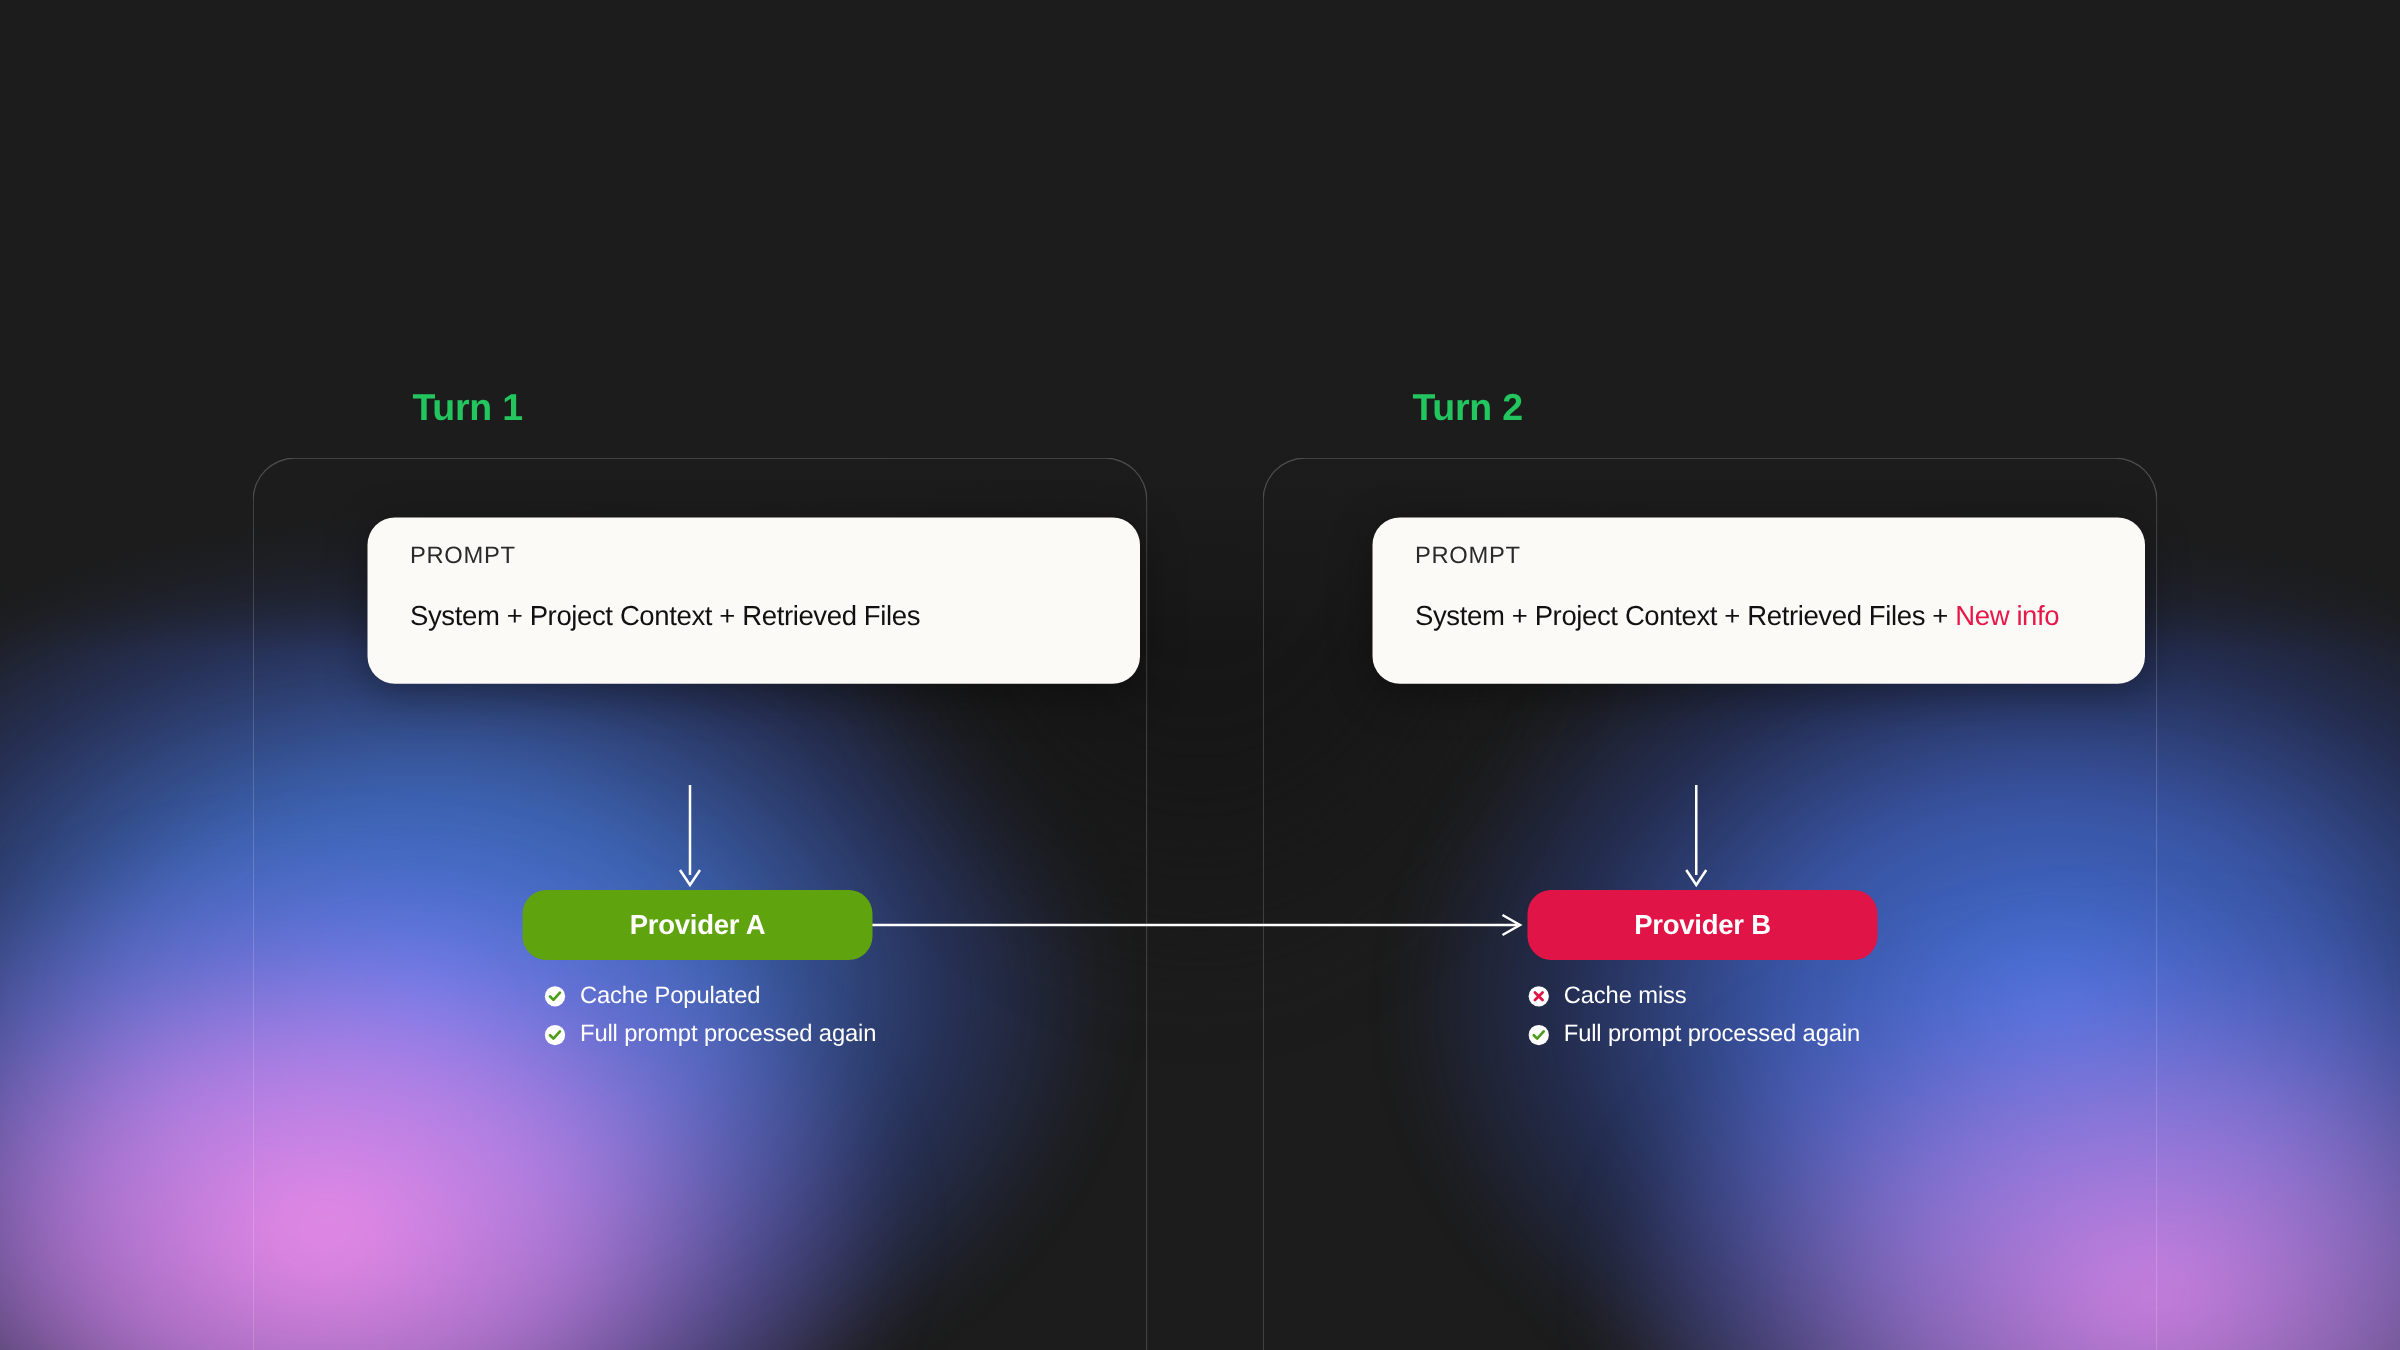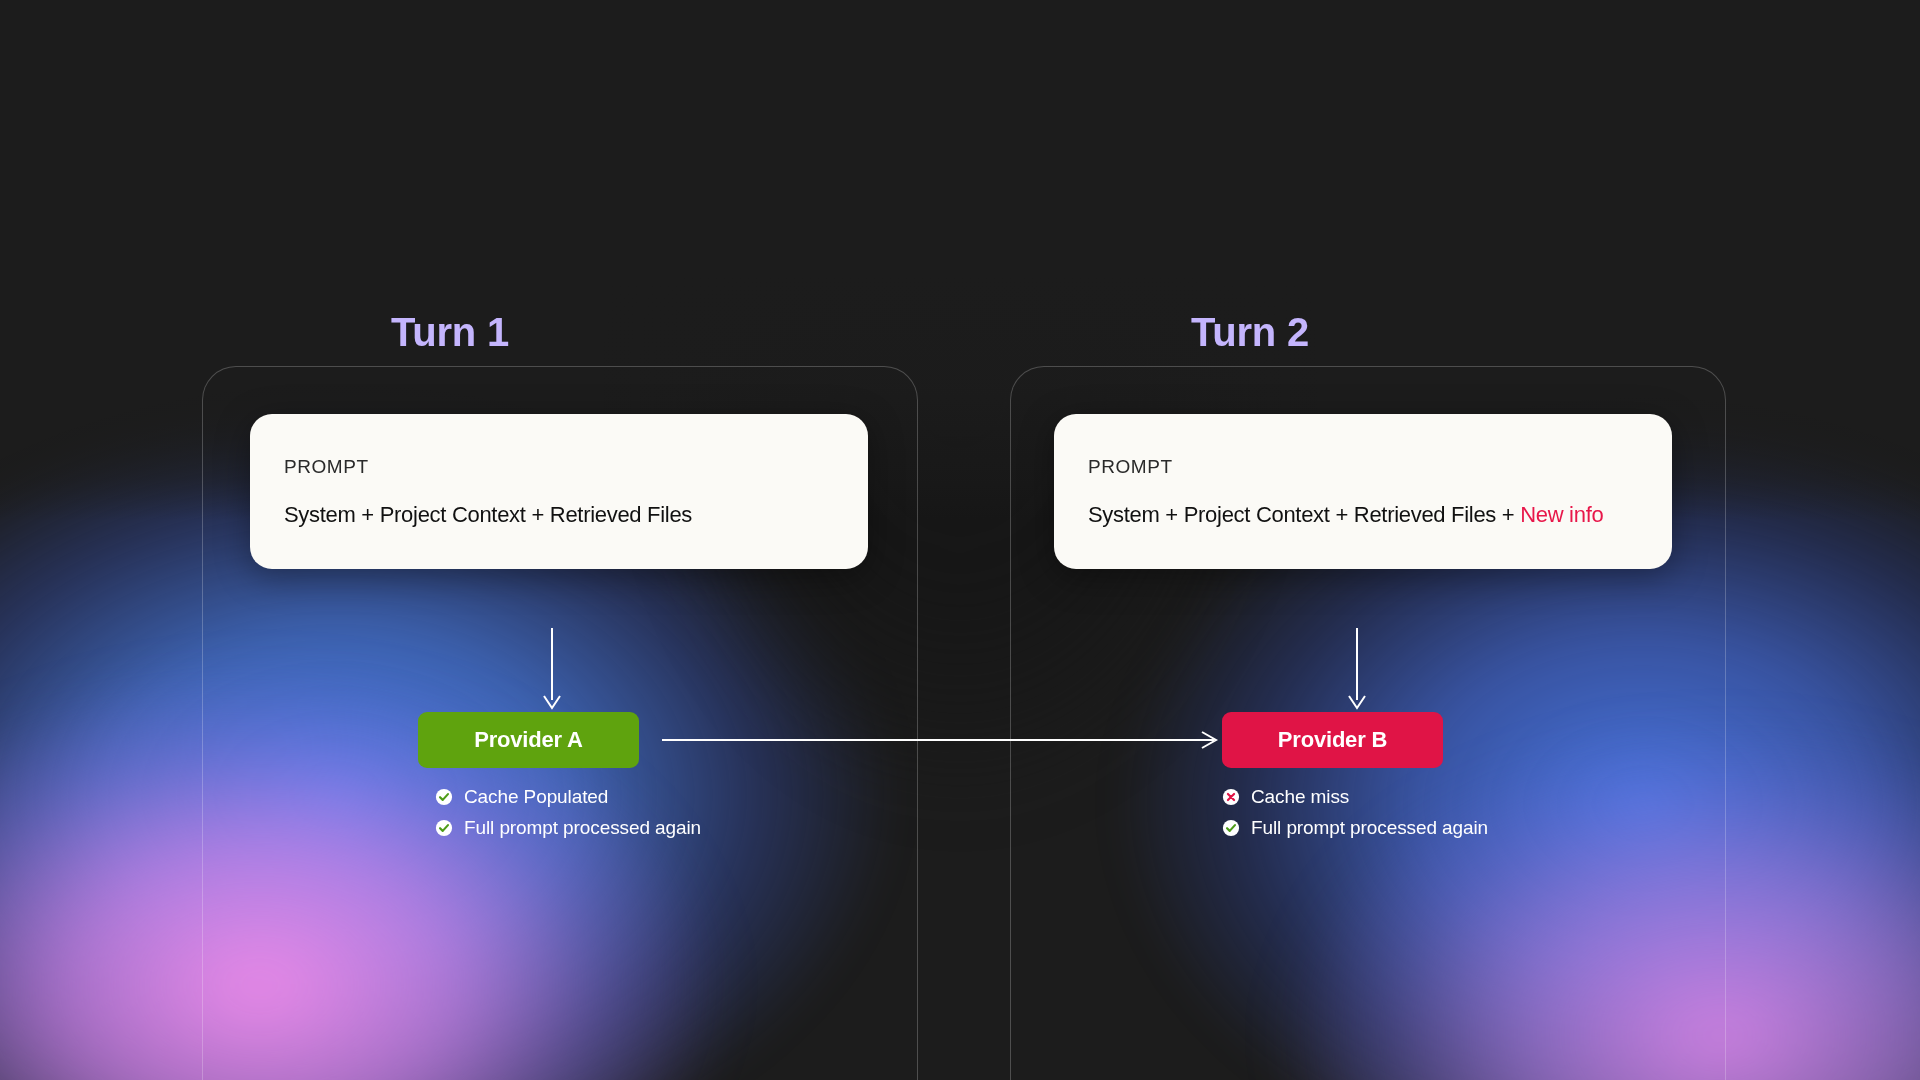--- a/index.html
+++ b/index.html
@@ -104,26 +104,26 @@
     font-weight:700;
     letter-spacing:-1.8px;
     line-height:1.06;
     font-family:"Liberation Sans", sans-serif;
     z-index:30;
   }
 
   
   .turn-label {
     position:absolute;
-    color:#c4b5fd;
-    font-size:40px;
+    color:#22c55e;
+    font-size:30px;
     font-weight:700;
     letter-spacing:-0.2px;
     z-index:30;
-    text-align:center;
+    text-align:left;
   }
   #turn1-label { left:330px; top:310px; width:240px; }
   #turn2-label { left:1130px; top:310px; width:240px; }
 
   
   .turn-frame {
     position:absolute;
     top:366px;
     width:716px; height:714px;
     border:1px solid rgba(255,255,255,.22);
@@ -135,23 +135,24 @@
   #frame1 { left:202px; }
   #frame2 { left:1010px; }
 
   
   .prompt-card {
     position:absolute;
     top:414px;
     width:618px;
     background:#fbfaf6;
     border-radius:22px;
-    padding:42px 34px 40px 34px;
+    padding:20px 34px 40px 34px;
     z-index:25;
     box-shadow:0 8px 34px rgba(0,0,0,.36);
+    margin-left:44px;
   }
   #card1 { left:250px; }
   #card2 { left:1054px; }
 
   .prompt-kicker {
     color:#2a2a2a;
     font-size:19px;
     font-weight:400;
     letter-spacing:.55px;
     margin-bottom:22px;
@@ -168,22 +169,22 @@
   }
 
   
   .varrow { position:absolute; z-index:26; }
   #varrow1 { left:540px; top:628px; }
   #varrow2 { left:1345px; top:628px; }
 
   
   .provider {
     position:absolute;
-    width:221px; height:56px;
-    border-radius:9px;
+    width:280px; height:56px;
+    border-radius:19px;
     display:flex; align-items:center; justify-content:center;
     color:#ffffff;
     font-size:22px;
     font-weight:700;
     letter-spacing:-.2px;
     z-index:28;
   }
   #providerA { left:418px; top:712px; background:#5fa30e; }
   #providerB { left:1222px; top:712px; background:#e01446; }
 

